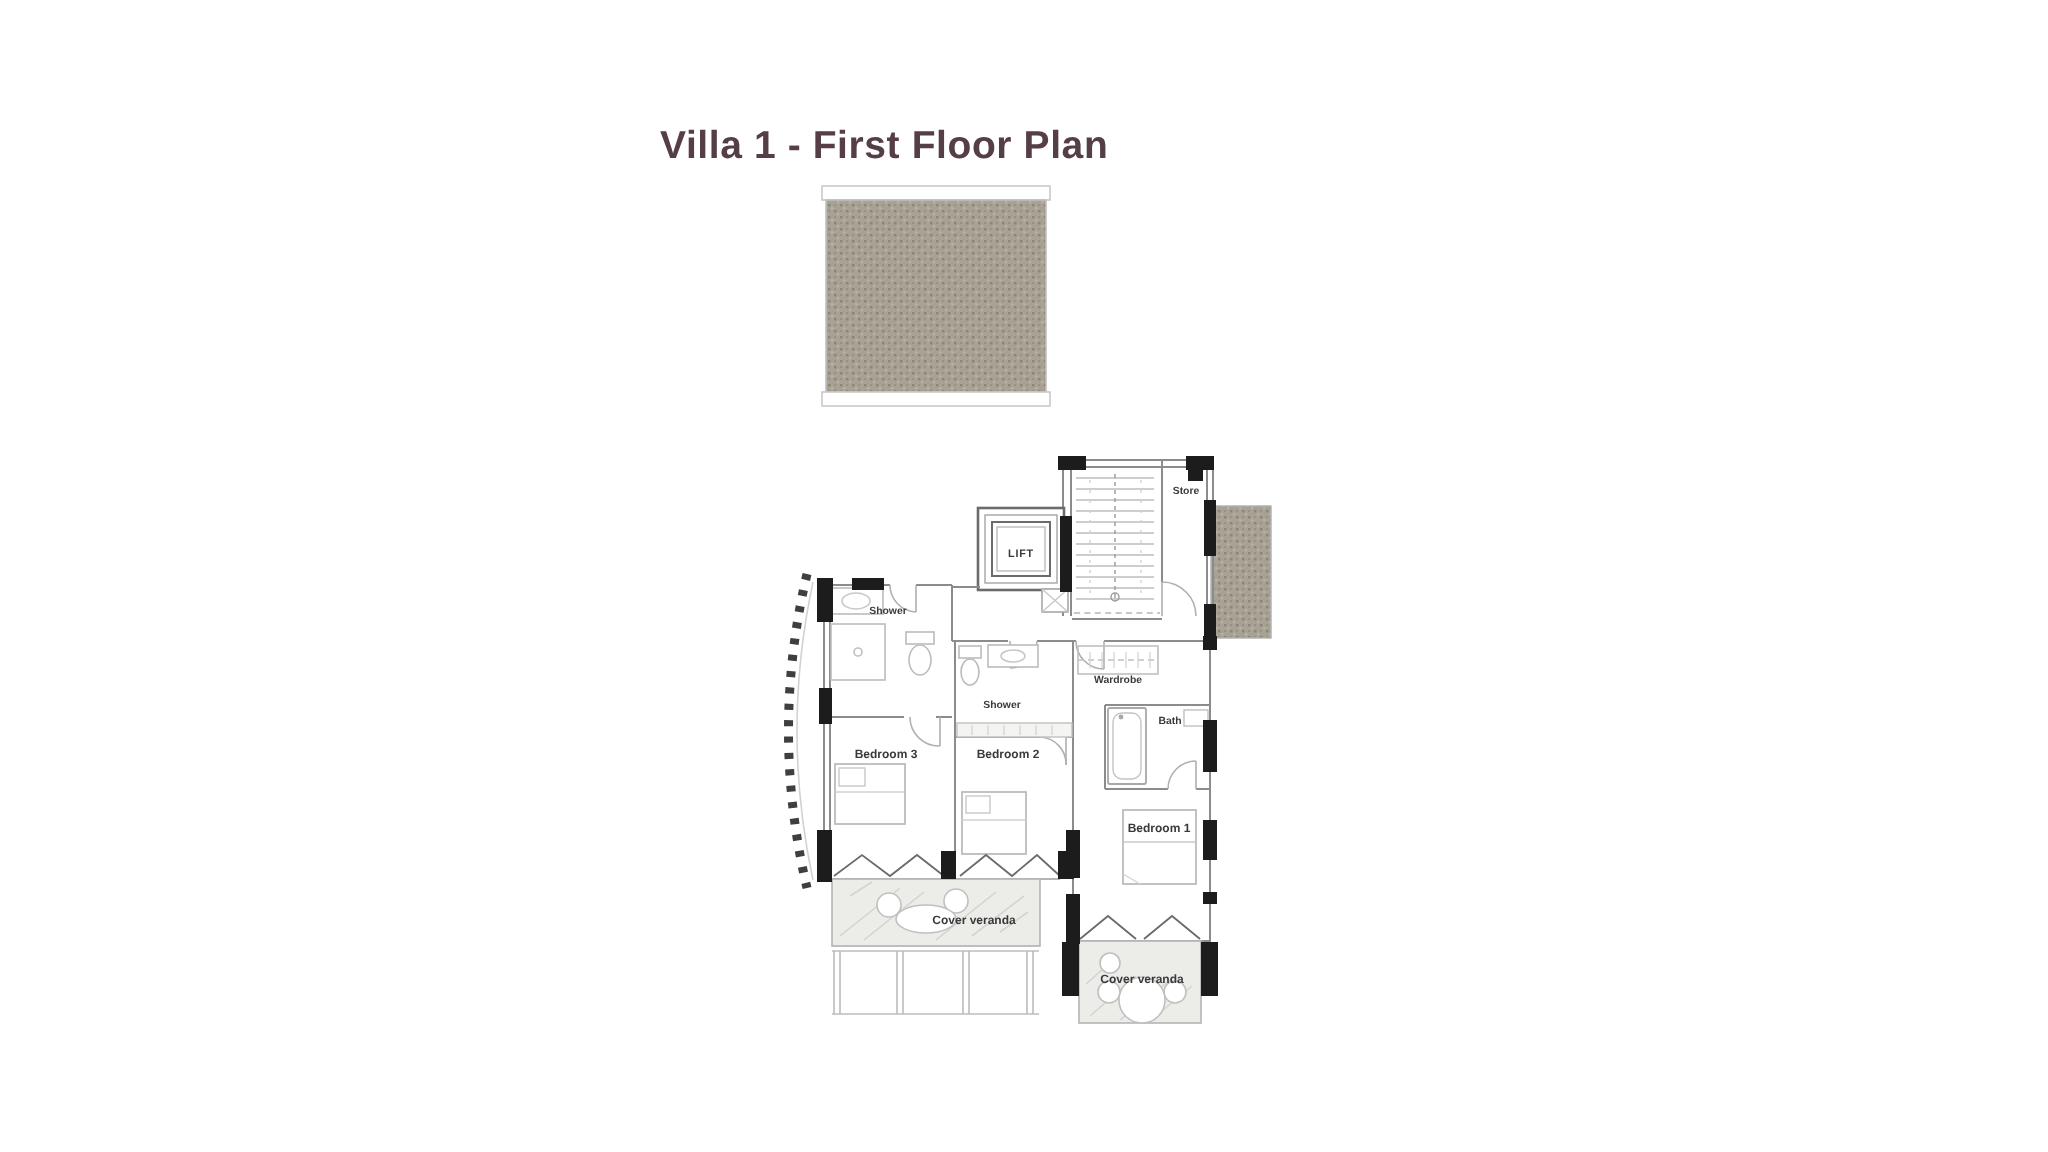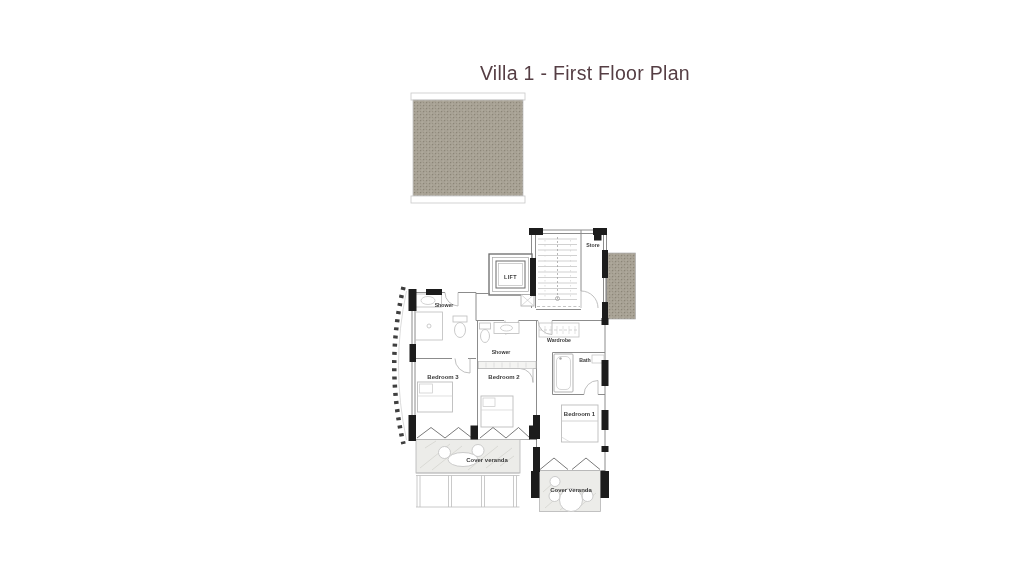--- a/index.html
+++ b/index.html
@@ -1,19 +1,19 @@
 <!DOCTYPE html>
 <html><head>
 <meta charset="utf-8">
 <style>
   html,body{margin:0;padding:0;background:#ffffff;}
   .canvas{position:relative;width:1024px;height:576px;background:#ffffff;overflow:hidden;
           font-family:"Liberation Sans", sans-serif;}
-  .plan-title{position:absolute;left:330px;top:62px;width:360px;text-align:right;
-              font-size:19.5px;letter-spacing:.3px;color:#553e44;font-weight:400;}
+  .plan-title{position:absolute;left:330px;top:62px;width:360px;text-align:left;
+              font-size:19.5px;letter-spacing:.3px;color:#553e44;font-weight:700;}
   svg text{font-family:"Liberation Sans", sans-serif;font-weight:bold;fill:#3a3a3a;}
   .room-lbl{font-size:6px;}
   .small-lbl{font-size:5.2px;}
   .lift-lbl{font-size:5.4px;letter-spacing:.4px;}
 </style>
 </head>
 <body>
 
 <div class="canvas">
 

